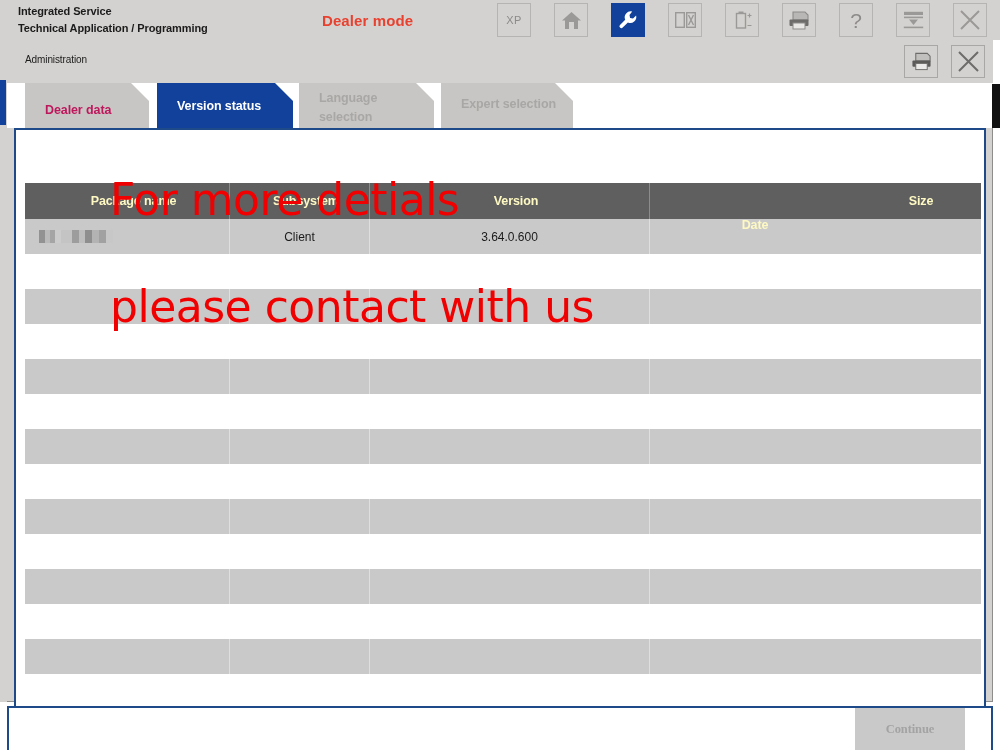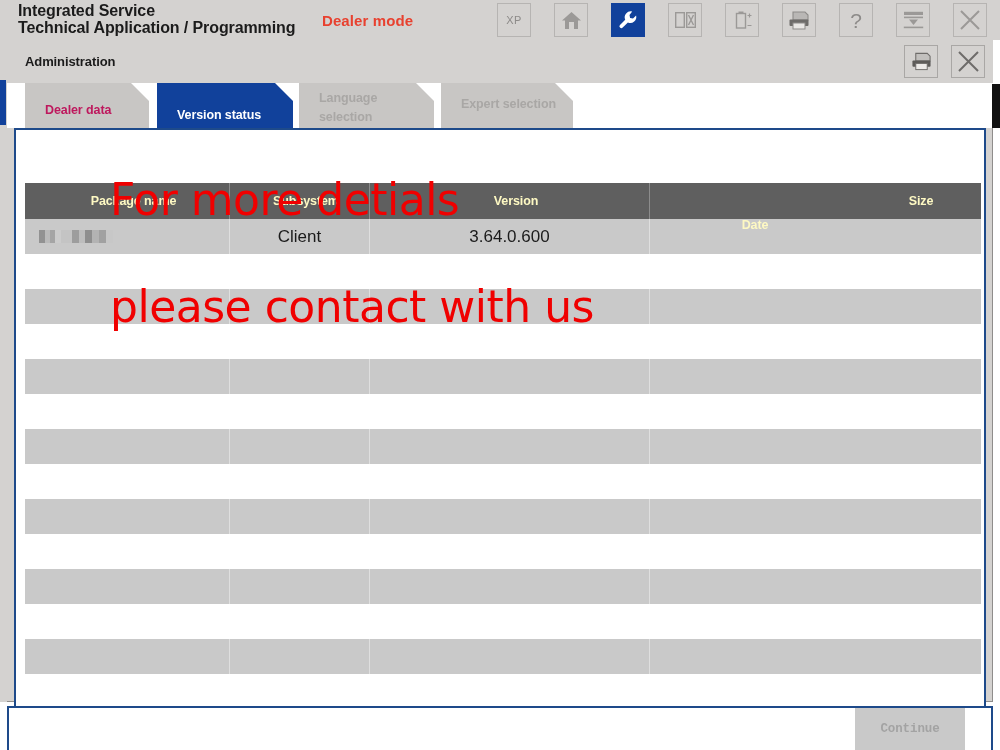--- a/index.html
+++ b/index.html
@@ -11,21 +11,21 @@
     -webkit-font-smoothing:antialiased;
   }
 
   
   #app-topbar{
     position:absolute;left:0;top:0;width:1000px;height:40px;
     background:#d4d2d0;
   }
   #app-title{
     position:absolute;left:18px;top:3px;
-    font-size:16px;font-weight:bold;color:#1b1b1b;line-height:16.5px;
+    font-size:11px;font-weight:bold;color:#1b1b1b;line-height:16.5px;
     white-space:pre-line;letter-spacing:-0.1px;
   }
   #expert-mode{
     position:absolute;left:322px;top:12px;
     font-size:15px;font-weight:bold;color:#e8412f;letter-spacing:0.1px;
   }
   .tool-btn{
     position:absolute;top:3px;width:34px;height:34px;
     border:1px solid #b6b4b2;background:#d4d2d0;
     box-sizing:border-box;
@@ -40,21 +40,21 @@
   #admin-dialog{
     position:absolute;left:7px;top:40px;width:986px;height:662px;
     background:#d4d2d0;box-sizing:border-box;
     border-right:1px solid #8f8d8b;border-bottom:1px solid #8f8d8b;
   }
   #dialog-titlebar{
     position:absolute;left:0;top:0;width:986px;height:43px;background:#d4d2d0;
   }
   #dialog-title{
     position:absolute;left:18px;top:14px;
-    font-size:13px;font-weight:bold;color:#1b1b1b;letter-spacing:-0.1px;
+    font-size:10px;font-weight:normal;color:#1b1b1b;letter-spacing:-0.1px;
   }
   .dlg-btn{
     position:absolute;top:5px;width:34px;height:33px;
     border:1px solid #a9a7a5;background:#d4d2d0;box-sizing:border-box;
     display:flex;align-items:center;justify-content:center;
   }
   #print-dialog-button{left:897px;}
   #close-dialog-button{left:944px;}
 
   
@@ -79,21 +79,21 @@
     clip-path:polygon(0 0, calc(100% - 18px) 0, 100% 18px, 100% 100%, 0 100%);
     box-sizing:border-box;
   }
   .tab .tab-label{
     position:absolute;left:20px;
     font-size:12.5px;font-weight:bold;letter-spacing:-0.1px;
   }
   #tab-dealer-data{left:18px;width:124px;}
   #tab-dealer-data .tab-label{top:14px;color:#be185d;margin-top:6px;}
   #tab-version-status{left:150px;width:136px;background:#11419b;}
-  #tab-version-status .tab-label{top:16px;color:#ffffff;margin-top:9px;}
+  #tab-version-status .tab-label{top:16px;color:#ffffff;}
   #tab-language-selection{left:292px;width:135px;}
   #tab-language-selection .tab-label{top:6px;color:#a9a7a5;line-height:19px;white-space:pre-line;}
   #tab-brand-selection{left:434px;width:132px;}
   #tab-brand-selection .tab-label{top:14px;color:#a9a7a5;}
 
   
   #content-panel{
     position:absolute;left:7px;top:88px;width:972px;height:613px;
     background:#ffffff;box-sizing:border-box;
     border:2px solid #1e4a8a;
@@ -116,21 +116,21 @@
   .col1{width:140px;}
   .col2{width:280px;}
   .col3{width:198px;margin-top:42px;}
   .col4{width:133px;}
 
   .table-row{display:flex;height:35px;box-sizing:border-box;}
   .table-row.shaded{background:#c9c9c9;}
   .table-row.blank{background:#ffffff;height:35px;}
   .table-row .td{
     display:flex;align-items:center;justify-content:center;
-    font-size:17px;color:#1b1b1b;box-sizing:border-box;
+    font-size:12px;color:#1b1b1b;box-sizing:border-box;
     border-right:1px solid #dfdfdf;overflow:hidden;
   }
   .table-row .td:last-child{border-right:none;}
   .td.pkg{justify-content:flex-start;padding-left:10px;}
 
   
   .redacted{
     width:74px;height:13px;margin-left:4px;
     background:
       linear-gradient(90deg,
@@ -151,21 +151,21 @@
 
   
   #footer-bar{
     position:absolute;left:7px;top:706px;width:986px;height:44px;
     background:#ffffff;box-sizing:border-box;
     border:2px solid #1e4a8a;border-bottom:none;
   }
   #continue-button{
     position:absolute;left:855px;top:708px;width:110px;height:42px;
     background:#c9c9c9;border:none;box-sizing:border-box;
-    font-family:Liberation Mono, monospace;
+    font-family:Liberation Serif, serif;
     font-size:12.5px;font-weight:bold;color:#a3a3a3;
     display:flex;align-items:center;justify-content:center;
     z-index:3;letter-spacing:-0.1px;
   }
 
   
   #watermark{
     position:absolute;left:0;top:0;width:1000px;height:750px;
     pointer-events:none;z-index:50;
   }

